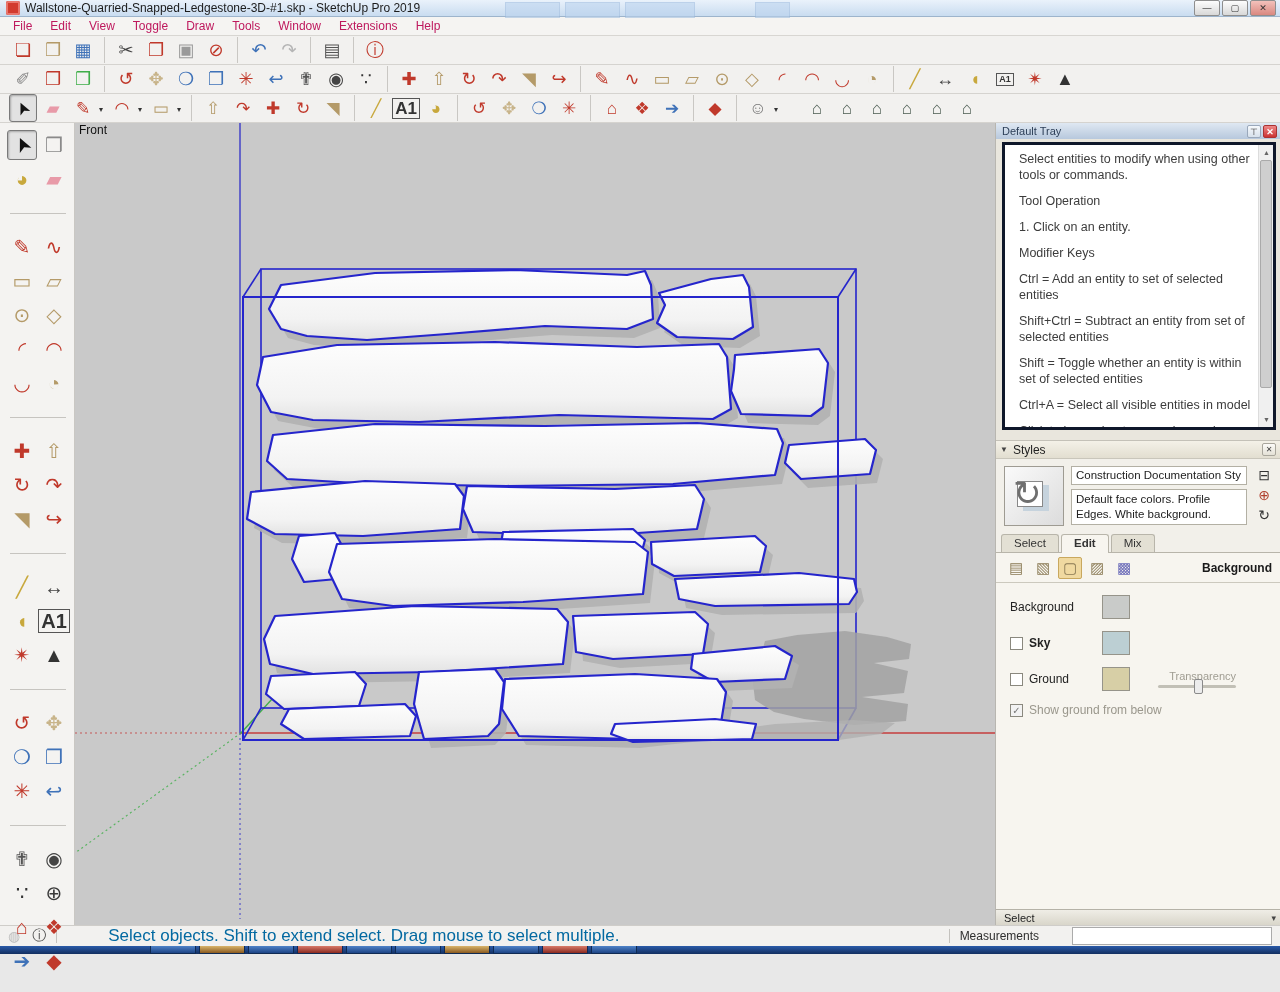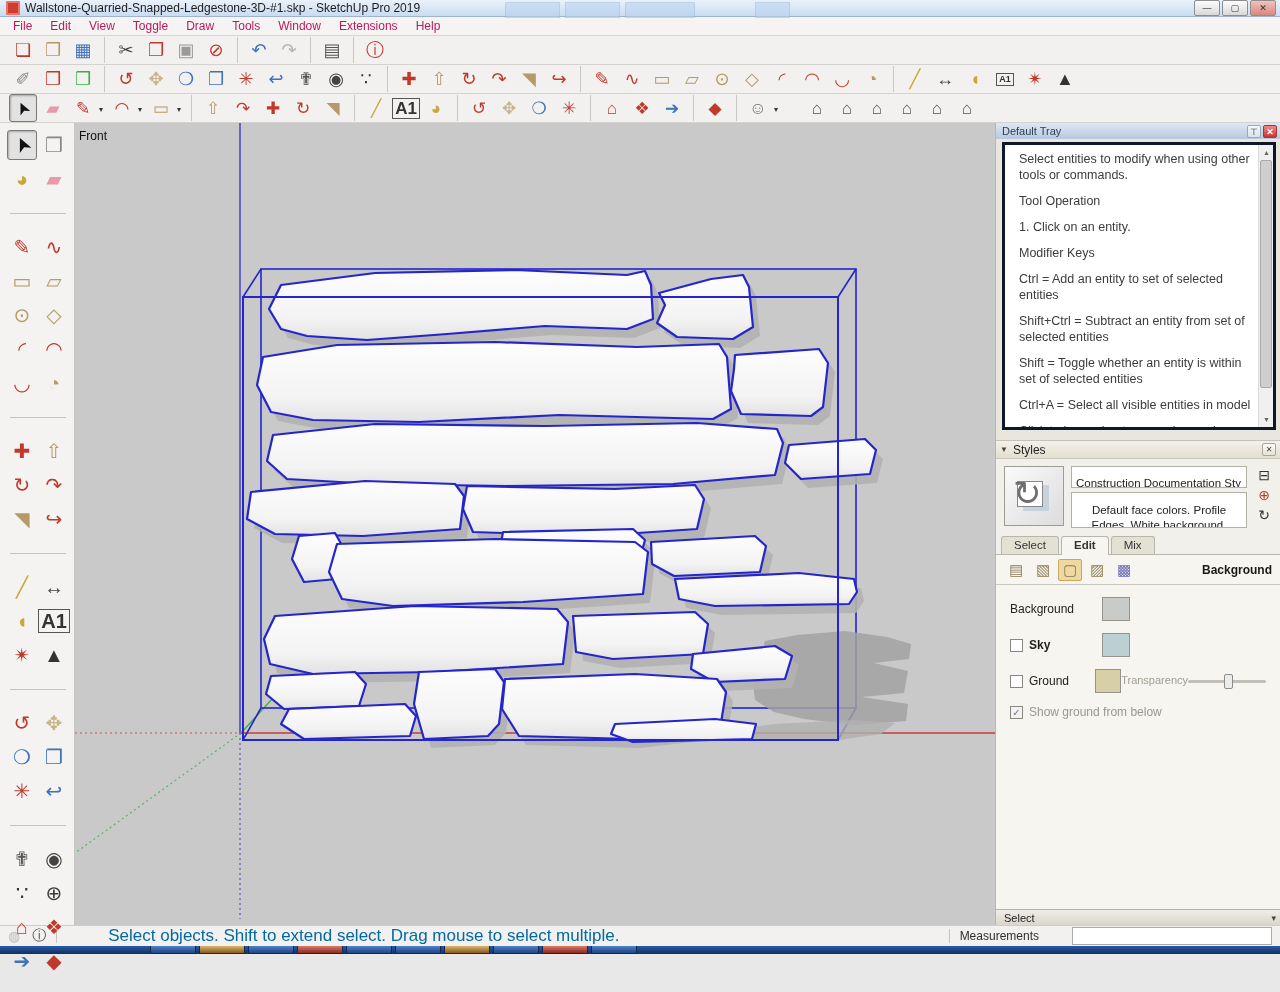--- a/index.html
+++ b/index.html
@@ -42,21 +42,21 @@
 
   
   .ltools { width:75px; background:#f4f3f1; border-right:1px solid #c9c7c3; padding:5px 0 0 6px;
             display:grid; grid-template-columns:32px 32px; grid-auto-rows:34px; align-items:center; justify-items:center; }
   .ltools .tbtn { width:30px; height:30px; }
   .ltools .tbtn .glyph { font-size:20px; }
   .lsep { grid-column:1 / -1; width:56px; height:1px; background:#c6c4c0; margin:0; }
 
   
   .viewport { width:920px; height:802px; position:relative; background:#c9c9c9; overflow:hidden; }
-  .view-label { position:absolute; left:4px; top:6px; font-size:12px; color:#111; z-index:3; }
+  .view-label { position:absolute; left:4px; top:0; font-size:12px; color:#111; z-index:3; }
   .viewport svg { position:absolute; left:0; top:0; }
 
   
   .tray { width:285px; background:#e9e6dd; border-left:1px solid #b8b6b0; display:flex; flex-direction:column; }
   .tray-title { height:16px; background:linear-gradient(#dfe8f2,#b7c8dd); display:flex; align-items:center; padding:0 3px 0 6px;
                 font-size:11px; color:#2c3e57; }
   .tray-title .spacer { flex:1; }
   .pinbtn, .trayclose { width:14px; height:13px; font-size:9px; line-height:12px; text-align:center; color:#333; margin-left:2px;
               border:1px solid #9aa8bb; background:linear-gradient(#f6f9fc,#d7e1ec); border-radius:2px; }
   .trayclose { background:linear-gradient(#e88, #c33); color:#fff; font-weight:bold; border-color:#a33; }
@@ -77,23 +77,23 @@
   .styles-header .tri { font-size:8px; margin-right:5px; color:#444; }
   .styles-header .spacer { flex:1; }
   .panelclose { width:14px; height:13px; border:1px solid #a9a69c; background:linear-gradient(#fcfbf8,#e4e1d6);
                 font-size:8px; line-height:12px; text-align:center; color:#444; border-radius:2px; }
   .styles-preview { display:flex; padding:7px 6px 6px 8px; gap:7px; }
   .thumb { width:60px; height:60px; background:linear-gradient(135deg,#fafafa,#dcdcdc); border:1px solid #9e9b92; position:relative; }
   .thumb .cube { position:absolute; left:12px; top:14px; width:26px; height:26px; background:#fff; border:1px solid #888;
                  box-shadow:6px 4px 0 #c6d3dd; }
   .thumb .arrows { position:absolute; left:8px; top:6px; font-size:34px; color:#6f6f6f; }
   .preview-fields { flex:1; display:flex; flex-direction:column; gap:4px; }
-  .field { background:#fff; border:1px solid #b3b0a4; font-size:11.5px; color:#222; padding:10px 4px; white-space:nowrap; overflow:hidden; }
+  .field { background:#fff; border:1px solid #b3b0a4; font-size:11.5px; color:#222; padding:2px 4px; white-space:nowrap; overflow:hidden; }
   .field.name { height:19px; }
-  .field.desc { height:36px; white-space:normal; line-height:1.3;text-align:center; }
+  .field.desc { height:36px; white-space:normal; line-height:1.3; }
   .side-icons { width:20px; display:flex; flex-direction:column; align-items:center; gap:6px; padding-top:2px; }
   .sicon { font-size:14px; line-height:1; color:#333; }
   .sicon.newstyle { color:#b0412f; }
 
   .styles-tabs { display:flex; align-items:flex-end; height:21px; padding-left:5px; border-bottom:1px solid #b8b5aa; }
   .tab { font-size:11.5px; padding:2px 12px 3px; border:1px solid #b8b5aa; border-bottom:none; background:#e3e0d4;
          border-radius:3px 3px 0 0; margin-right:2px; color:#333; }
   .tab.active { background:#f7f5ef; font-weight:bold; position:relative; top:1px; padding-bottom:4px; }
 
   .edit-strip { display:flex; align-items:center; height:30px; padding:0 8px; border-bottom:1px solid #ccc9be; background:#f7f5ef; }
@@ -102,21 +102,21 @@
   .estrip-btn.active { background:#f0d9a0; border:1px solid #c9a85e; border-radius:2px; }
   .estrip-label { margin-left:auto; font-weight:bold; font-size:12px; color:#1a1a1a; }
 
   .bg-section { padding:12px 14px 0 14px; background:#f7f5ef; flex:1; }
   .bg-row { display:flex; align-items:center; margin-bottom:12px; }
   .bg-row .lbl { font-size:12px; color:#222; width:92px; }
   .bg-row .lbl.dim { color:#9a978c; }
   .cb { width:13px; height:13px; border:1px solid #8a887e; background:#fff; margin-right:6px; font-size:10px; line-height:11px; text-align:center; color:#888; }
   .cb.checked { color:#777; background:#f2f2f2; }
   .swatch { width:28px; height:24px; border:1px solid #96948a; }
-  .transp { display:flex; align-items:center; }
+  .transp { margin-left:28px; display:flex; flex-direction:column; align-items:flex-end; }
   .transp .tlabel { font-size:11px; color:#a09d92; margin-bottom:3px; }
   .slider { width:78px; height:3px; background:#c2c0b6; position:relative; border-radius:2px; }
   .slider .knob { position:absolute; left:36px; top:-6px; width:9px; height:15px; background:#ececec; border:1px solid #8a8a8a; border-radius:2px; }
 
   .tray-bottom { height:16px; background:linear-gradient(#efede6,#d9d6ca); border-top:1px solid #b5b2a7;
                  display:flex; align-items:center; font-size:11px; color:#222; padding:0 4px 0 8px; }
   .tray-bottom .spacer { flex:1; }
   .tray-bottom .caret { font-size:9px; color:#444; }
 
   

